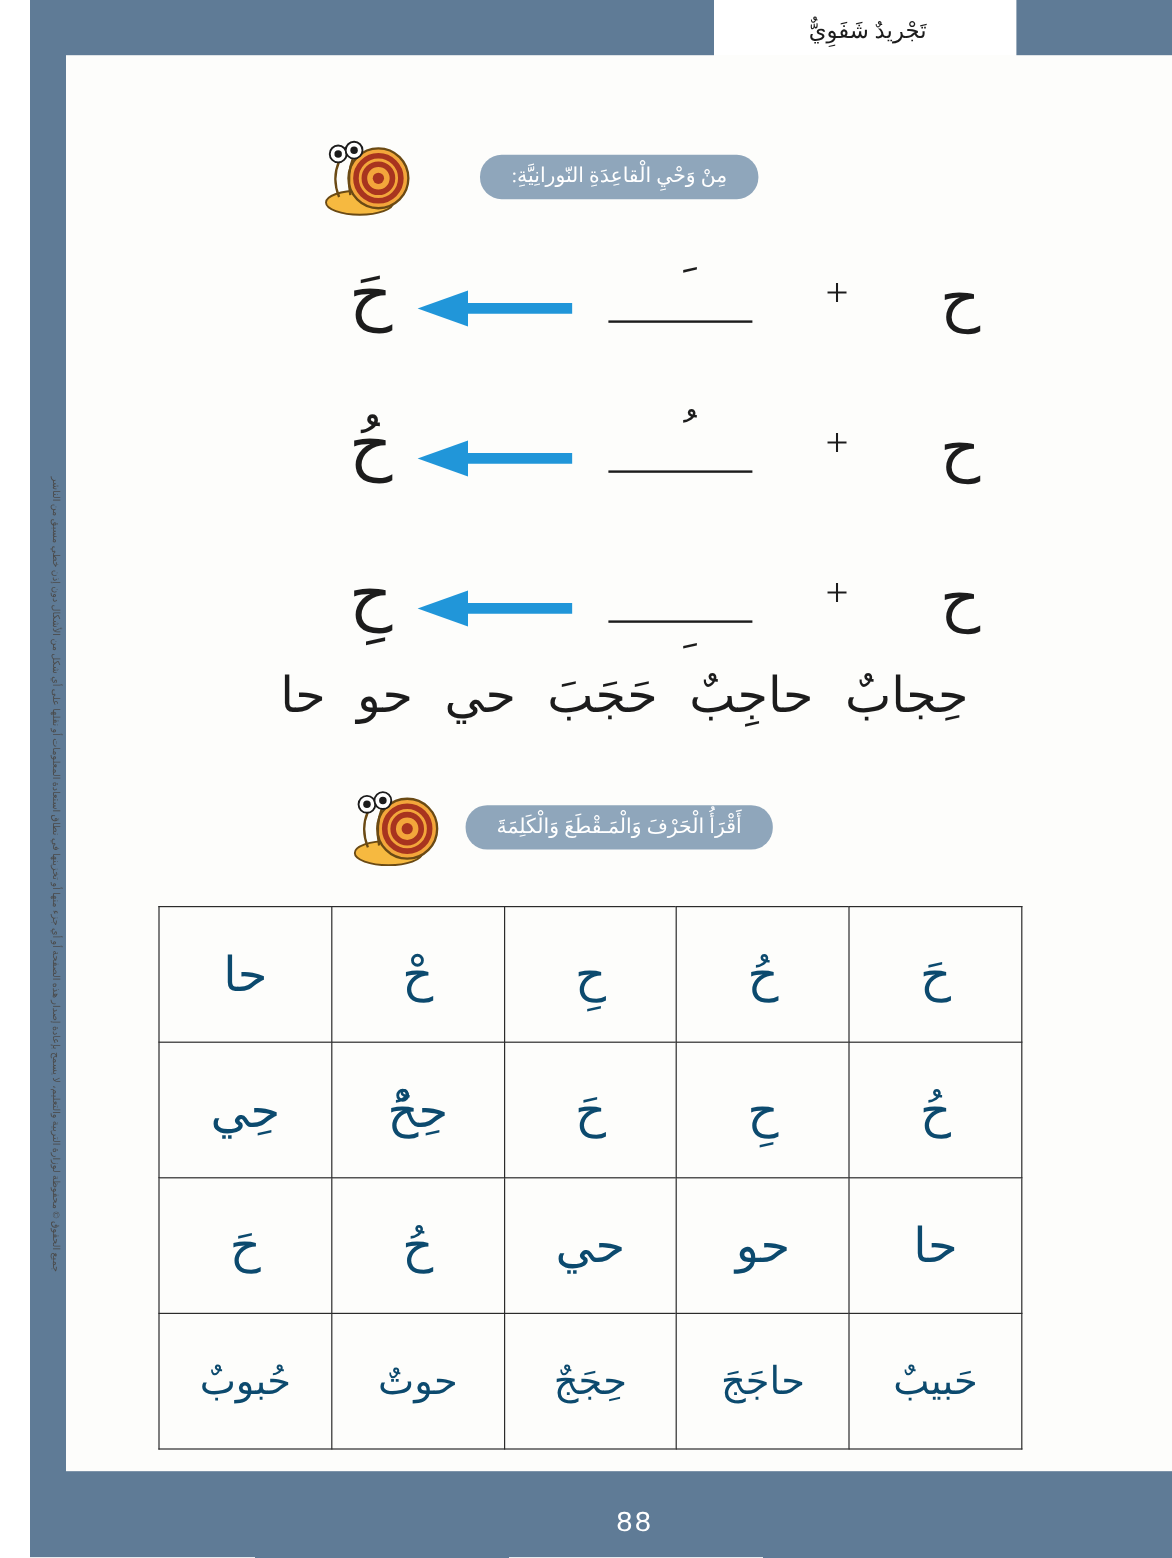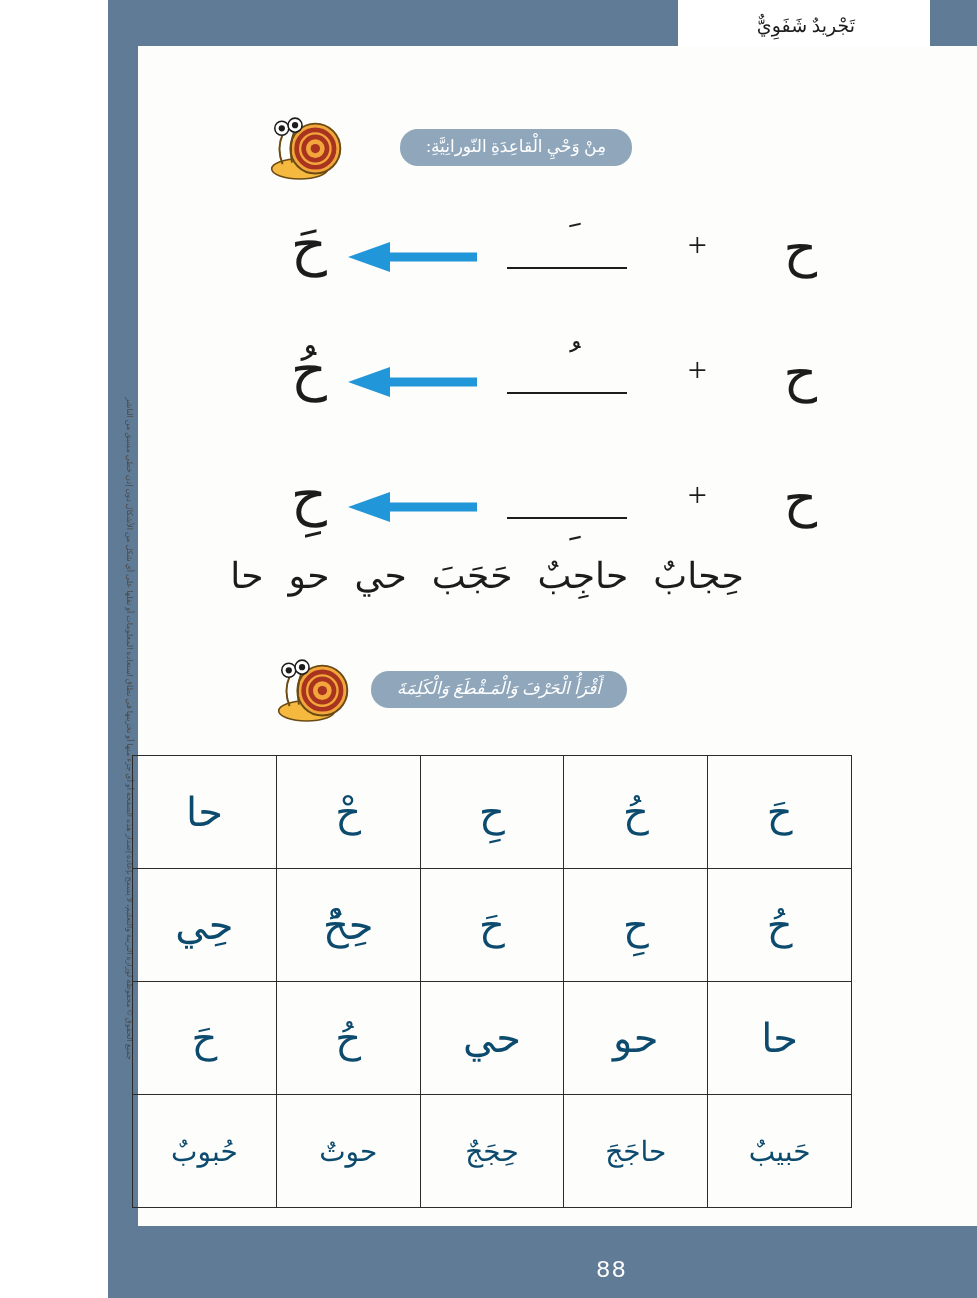--- a/index.html
+++ b/index.html
@@ -5,21 +5,21 @@
   html, body {
     margin: 0;
     padding: 0;
     background: #ffffff;
   }
   body {
     font-family: "Liberation Serif", serif;
   }
   .page {
     position: relative;
-    width: 869px;
+    width: 952px;
     height: 1298px;
     background: #fdfdfb;
     overflow: hidden;
   }
 
   
   .left-band {
     position: absolute;
     left: 0; top: 0;
     width: 30px; height: 1298px;
@@ -172,22 +172,22 @@
     font-size: 56px;
     color: #1c1c1c;
   }
 
   
   .syllable-line {
     position: absolute;
     right: 170px;
     top: 555px;
     width: 640px;
-    text-align: center;
-    font-size: 36px;
+    text-align: right;
+    font-size: 41px;
     color: #1c1c1c;
     direction: rtl;
     word-spacing: 16px;
   }
 
   
   .read-table {
     position: absolute;
     right: 125px;
     top: 755px;
@@ -199,21 +199,21 @@
     border: 1.5px solid #2b2b2b;
     width: 20%;
     height: 110px;
     text-align: center;
     vertical-align: middle;
     font-size: 40px;
     color: #0c4a6e;
     font-family: "Liberation Serif", serif;
   }
   .read-table tr.words td {
-    font-size: 28px;
+    font-size: 32px;
     margin-top: 16px;
   }
 </style>
 </head>
 <body>
 
 <div class="page">
 
   <div class="left-band"></div>
   <div class="top-band"></div>
@@ -276,21 +276,21 @@
         <path d="M135 17 L48 17 L48 17 Z" stroke="#2196d9" stroke-width="9" fill="none"></path>
         <path d="M48 2 L6 17 L48 32 Z" fill="#2196d9"></path>
       </svg>
       <div class="eq-result">حِ</div>
     </div>
 
   </div>
 
   <div class="syllable-line">حِجابٌ  حاجِبٌ  حَجَبَ  حي  حو  حا</div>
 
-  <div class="banner-row" style="top:650px; right:350px;font-style:italic;">
+  <div class="banner-row" style="top:650px; right:333px;">
     <div class="banner">أَقْرَأُ الْحَرْفَ وَالْمَـقْطَعَ وَالْكَلِمَةَ</div>
     <svg class="snail" viewBox="0 0 110 100">
       <ellipse cx="38" cy="78" rx="36" ry="13" fill="#f6b940" stroke="#6b4a14" stroke-width="2"></ellipse>
       <circle cx="58" cy="52" r="32" fill="#f3a63b" stroke="#6b4a14" stroke-width="2.5"></circle>
       <circle cx="58" cy="52" r="24" fill="none" stroke="#a8341f" stroke-width="6"></circle>
       <circle cx="58" cy="52" r="15" fill="none" stroke="#a8341f" stroke-width="6"></circle>
       <circle cx="58" cy="52" r="6" fill="#a8341f"></circle>
       <path d="M16 72 Q8 52 16 34" fill="none" stroke="#6b4a14" stroke-width="2.5"></path>
       <path d="M28 70 Q24 48 31 30" fill="none" stroke="#6b4a14" stroke-width="2.5"></path>
       <circle cx="15" cy="26" r="9" fill="#ffffff" stroke="#1c1c1c" stroke-width="2"></circle>

